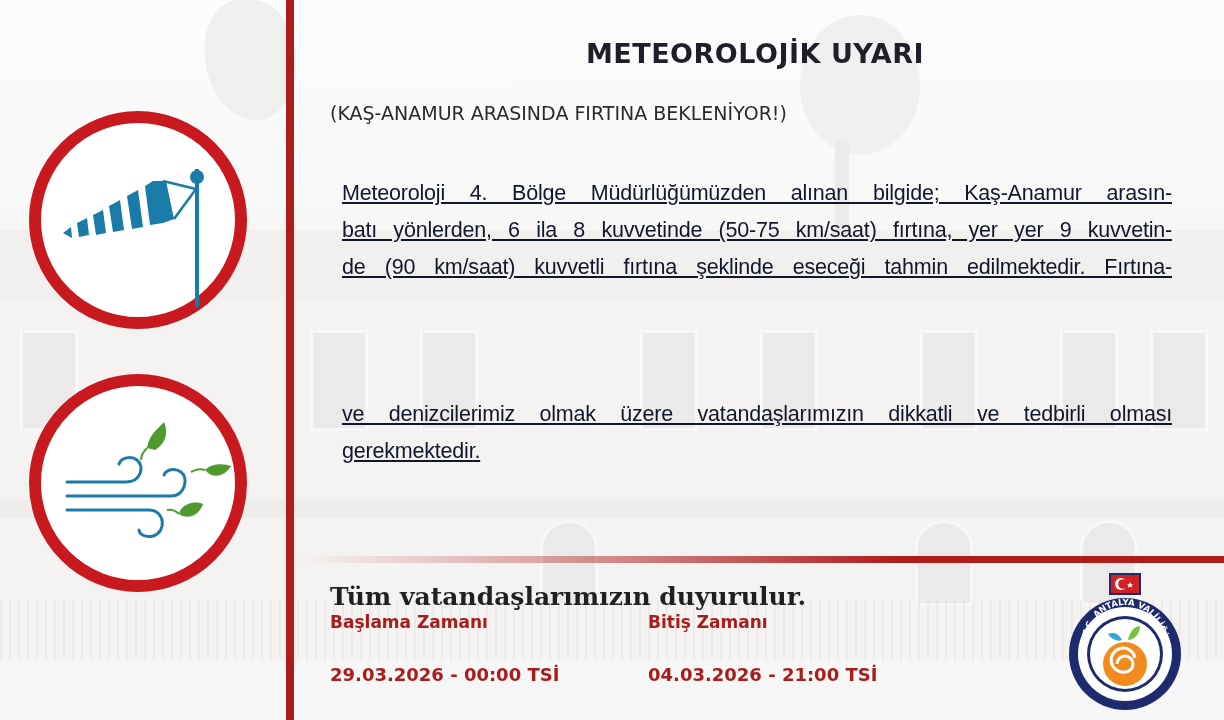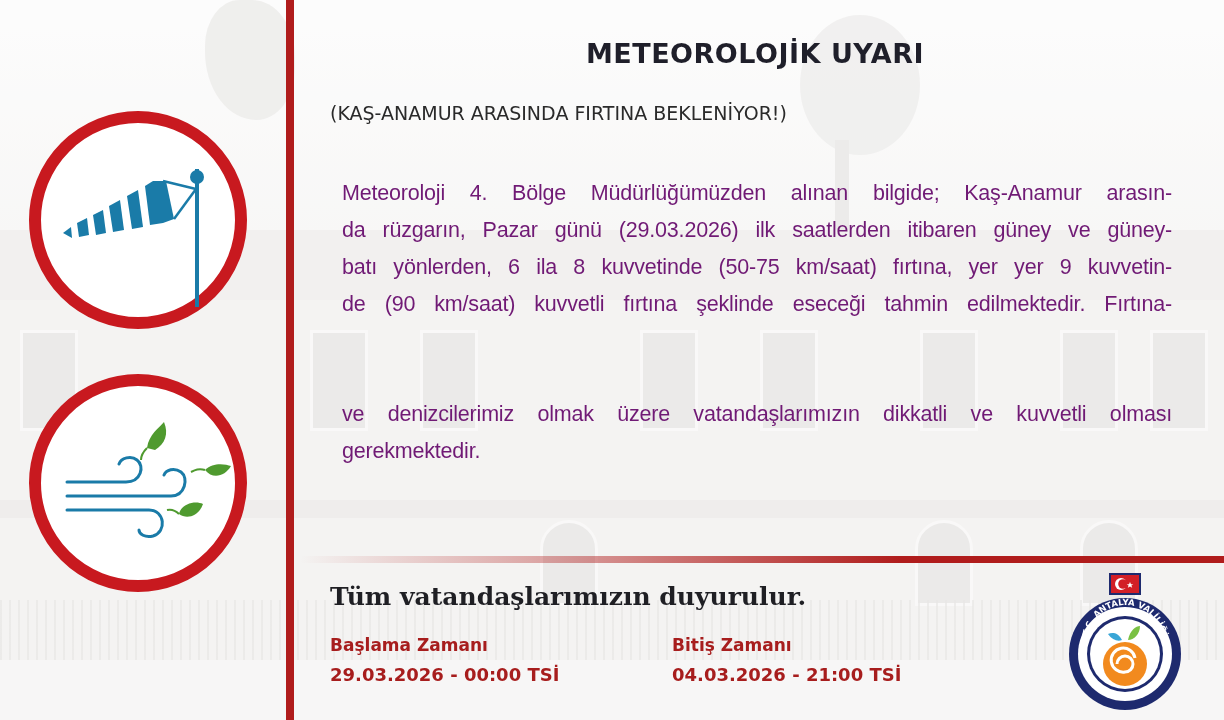--- a/index.html
+++ b/index.html
@@ -44,38 +44,38 @@
     font-family: "DejaVu Sans", sans-serif; font-weight: bold; font-size: 27px;
     color: #1f1f2a; letter-spacing: 0.5px;
   }
   .subtitle {
     position: absolute; left: 330px; width: 850px; top: 102px; text-align: left;
     font-family: "DejaVu Sans", sans-serif; font-size: 19px; color: #2a2a2a;
   }
   .body {
     position: absolute; left: 342px; width: 830px;
     font-family: "Liberation Sans", sans-serif; font-size: 21.5px; line-height: 37px;
-    color: #701a75; text-align: justify; letter-spacing: -0.2px;
+    color: #0f172a; text-align: justify; letter-spacing: -0.2px; text-decoration: underline;
   }
   .body.p1 { top: 175px; }
   .body.p2 { top: 396px; }
   .body .ln { display: block; text-align-last: justify; white-space: nowrap; }
   .body .ln.last { text-align-last: left; }
 
   .announce {
     position: absolute; left: 330px; top: 582px;
     font-family: "DejaVu Serif", serif; font-weight: bold; font-size: 25px; color: #1f1f24;
   }
   .tlabel, .tvalue {
     position: absolute; font-family: "DejaVu Sans", sans-serif; font-weight: bold; color: #a71d1d;
   }
-  .tlabel { font-size: 17px; top: 635px; }
+  .tlabel { font-size: 17px; top: 612px; }
   .tvalue { font-size: 18px; top: 664px; }
   .start { left: 330px; }
-  .end { left: 648px; margin-left: 24px; }
+  .end { left: 648px; }
 
   .logo { position: absolute; left: 1066px; top: 568px; width: 118px; height: 148px; }
 </style>
 </head>
 <body>
 
 <div class="bg">
   <div class="sky"></div>
   <div class="palm1"></div>
   <div class="palm2"></div>
@@ -139,27 +139,26 @@
       <path d="M138 128 C134 124 130 123 126 124"></path>
     </g>
   </svg>
 </div>
 
 <div class="title">METEOROLOJİK UYARI</div>
 <div class="subtitle">(KAŞ-ANAMUR ARASINDA FIRTINA BEKLENİYOR!)</div>
 
 <div class="body p1">
   <span class="ln">Meteoroloji 4. Bölge Müdürlüğümüzden alınan bilgide; Kaş-Anamur arasın-</span>
-  <span class="ln">da rüzgarın, Pazar günü (29.03.2026) ilk saatlerden itibaren güney ve güney-</span>
   <span class="ln">batı yönlerden, 6 ila 8 kuvvetinde (50-75 km/saat) fırtına, yer yer 9 kuvvetin-</span>
   <span class="ln">de (90 km/saat) kuvvetli fırtına şeklinde eseceği tahmin edilmektedir. Fırtına-</span>
 </div>
 
 <div class="body p2">
-  <span class="ln">ve denizcilerimiz olmak üzere vatandaşlarımızın dikkatli ve kuvvetli olması</span>
+  <span class="ln">ve denizcilerimiz olmak üzere vatandaşlarımızın dikkatli ve tedbirli olması</span>
   <span class="ln last">gerekmektedir.</span>
 </div>
 
 <div class="announce">Tüm vatandaşlarımızın duyurulur.</div>
 
 <div class="tlabel start">Başlama Zamanı</div>
 <div class="tvalue start">29.03.2026 - 00:00 TSİ</div>
 <div class="tlabel end">Bitiş Zamanı</div>
 <div class="tvalue end">04.03.2026 - 21:00 TSİ</div>
 

